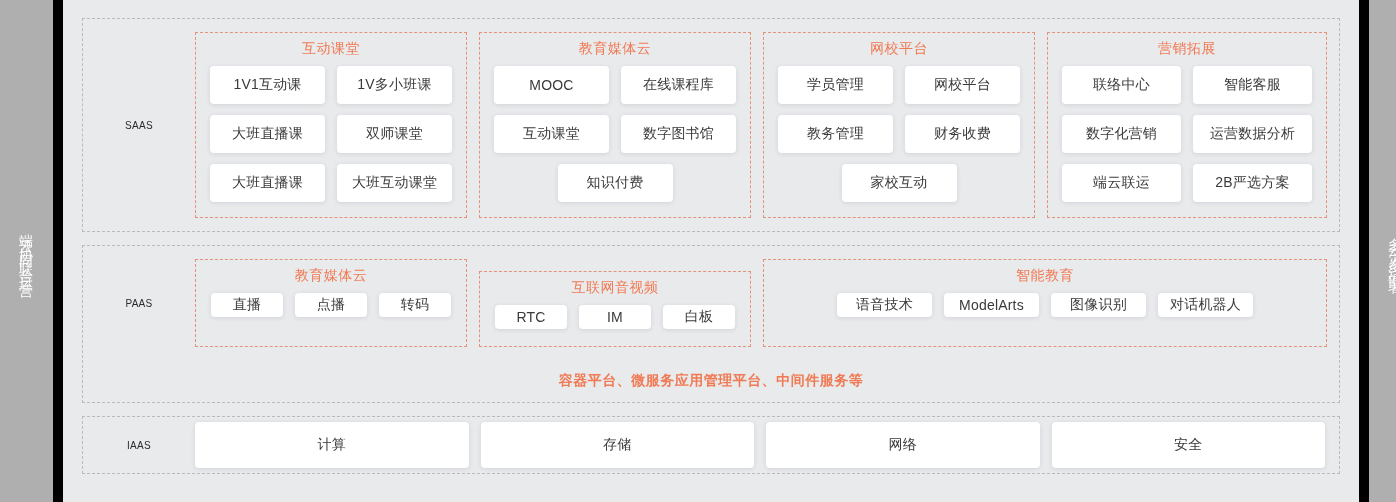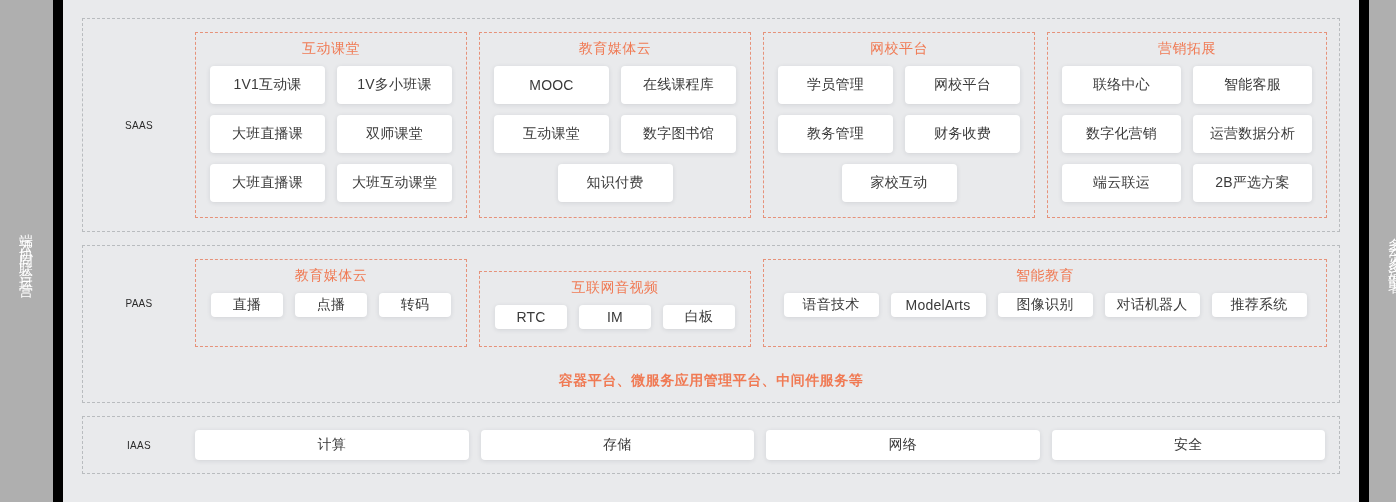--- a/index.html
+++ b/index.html
@@ -155,21 +155,21 @@
   .iaas-body {
     flex: 1 1 auto;
     display: flex;
     flex-direction: row;
     align-items: center;
     gap: 12px;
     padding-right: 14px;
   }
   .iaas-body .card {
     flex: 1 1 0;
-    height: 30px;
+    height: 46px;
   }
 </style>
 </head>
 <body>
 
 <div class="stage">
 
   <div class="rail rail-left">
     <span class="rail-text">端云协同联合运营</span>
   </div>
@@ -282,21 +282,20 @@
           </div>
 
           <div class="group g-paas g-paas-ai">
             <div class="group-title">智能教育</div>
             <div class="group-grid">
               <div class="group-row">
                 <div class="card">语音技术</div>
                 <div class="card">ModelArts</div>
                 <div class="card">图像识别</div>
                 <div class="card">对话机器人</div>
-                <div class="card">推荐系统</div>
               </div>
             </div>
           </div>
 
         </div>
       </div>
       <div class="paas-footer">容器平台、微服务应用管理平台、中间件服务等</div>
     </div>
 
     <div class="layer layer-iaas">

